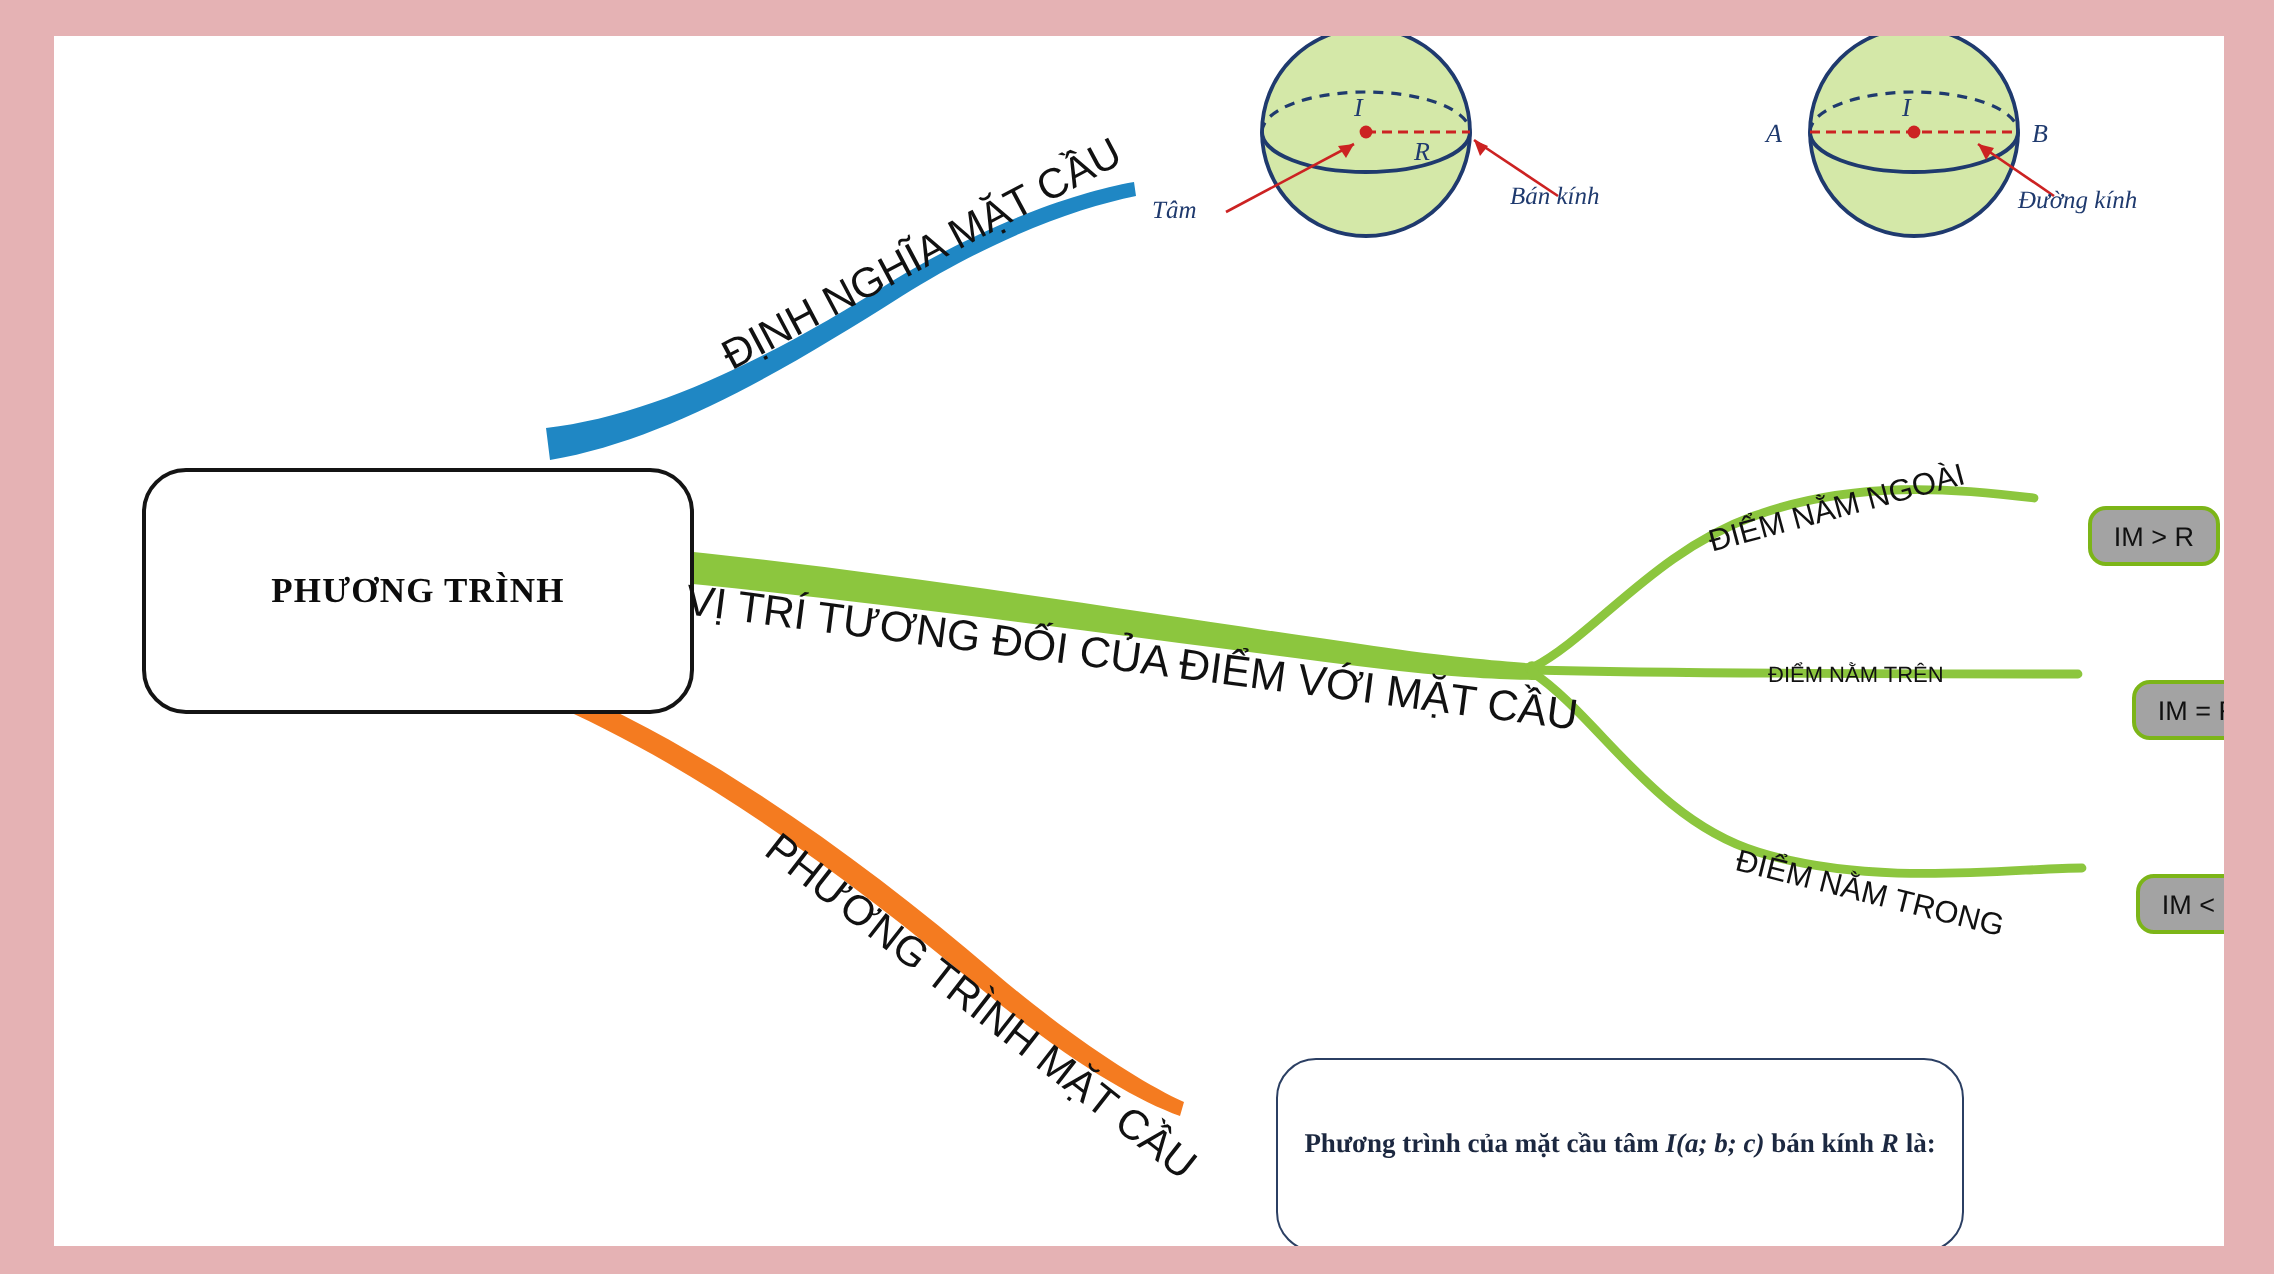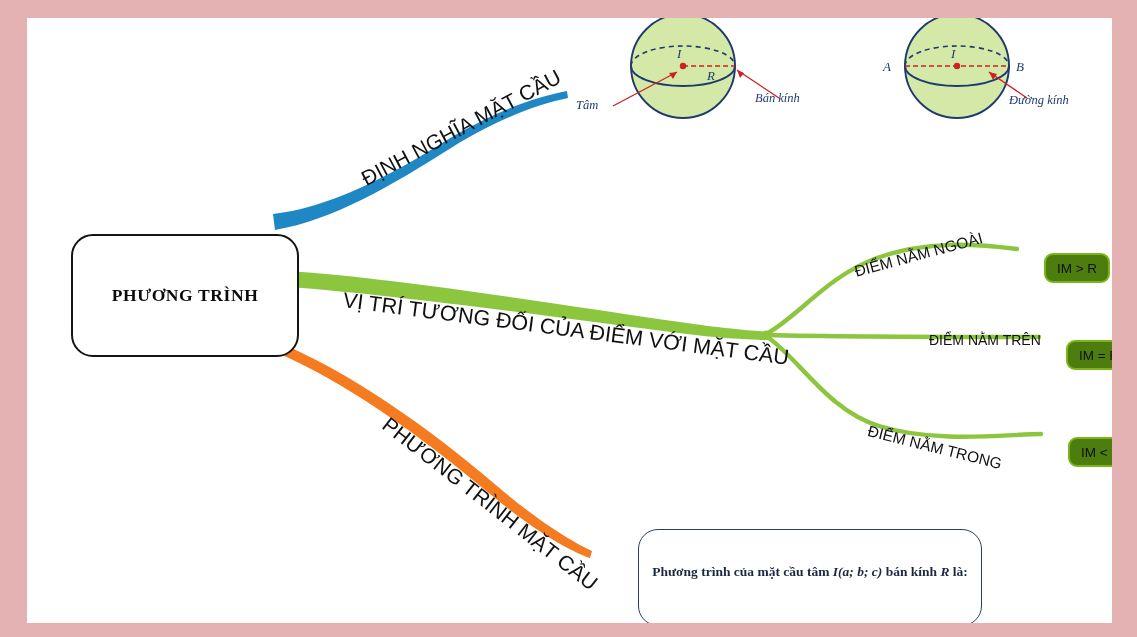--- a/index.html
+++ b/index.html
@@ -32,21 +32,21 @@
   #mapsvg {
     position: absolute;
     left: 0; top: 0;
   }
 
   
   .center-node {
     position: absolute;
     left: 44px;
     top: 216px;
-    width: 228px;
+    width: 276px;
     height: 123px;
     border: 2px solid #141414;
     border-radius: 22px;
     background: #ffffff;
     display: flex;
     flex-direction: row;
     align-items: center;
     justify-content: center;
     box-sizing: border-box;
   }
@@ -88,36 +88,35 @@
   }
   #label-ngoai {
     left: 828px;
     top: 245px;
     font-size: 15.5px;
     transform: rotate(-15deg);
   }
   #label-tren {
     left: 857px;
     top: 314px;
-    font-size: 14px;
-    margin-left: 45px;
+    font-size: 11px;
   }
   #label-trong {
     left: 841px;
     top: 404px;
     font-size: 15.5px;
     transform: rotate(14deg);
   }
 
   
   .value-box {
     position: absolute;
     border: 2px solid #7cb518;
     border-radius: 9px;
-    background: #4d7c0f;
+    background: #a3a3a3;
     color: #111111;
     font-size: 13.5px;
     display: flex;
     align-items: center;
     justify-content: center;
     box-sizing: border-box;
     height: 30px;
     width: 66px;
   }
   #box-gt { left: 1017px; top: 235px; }

